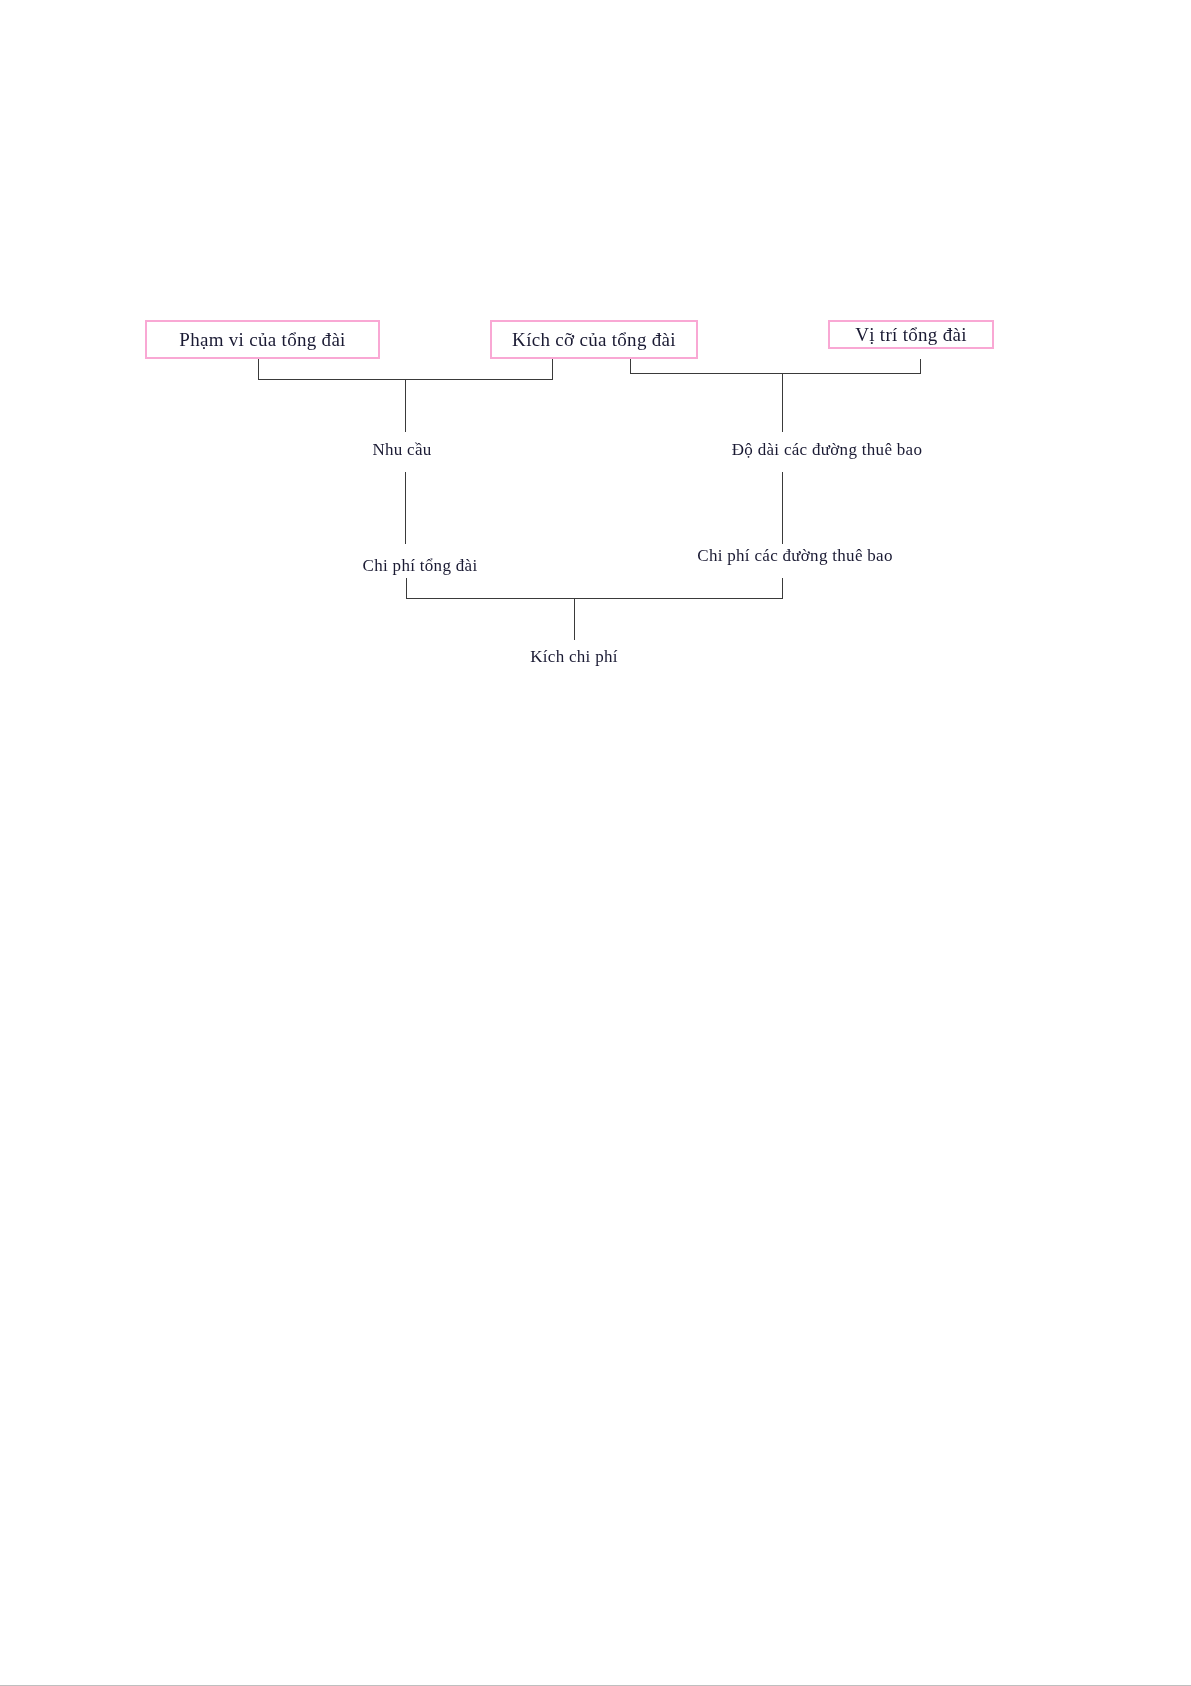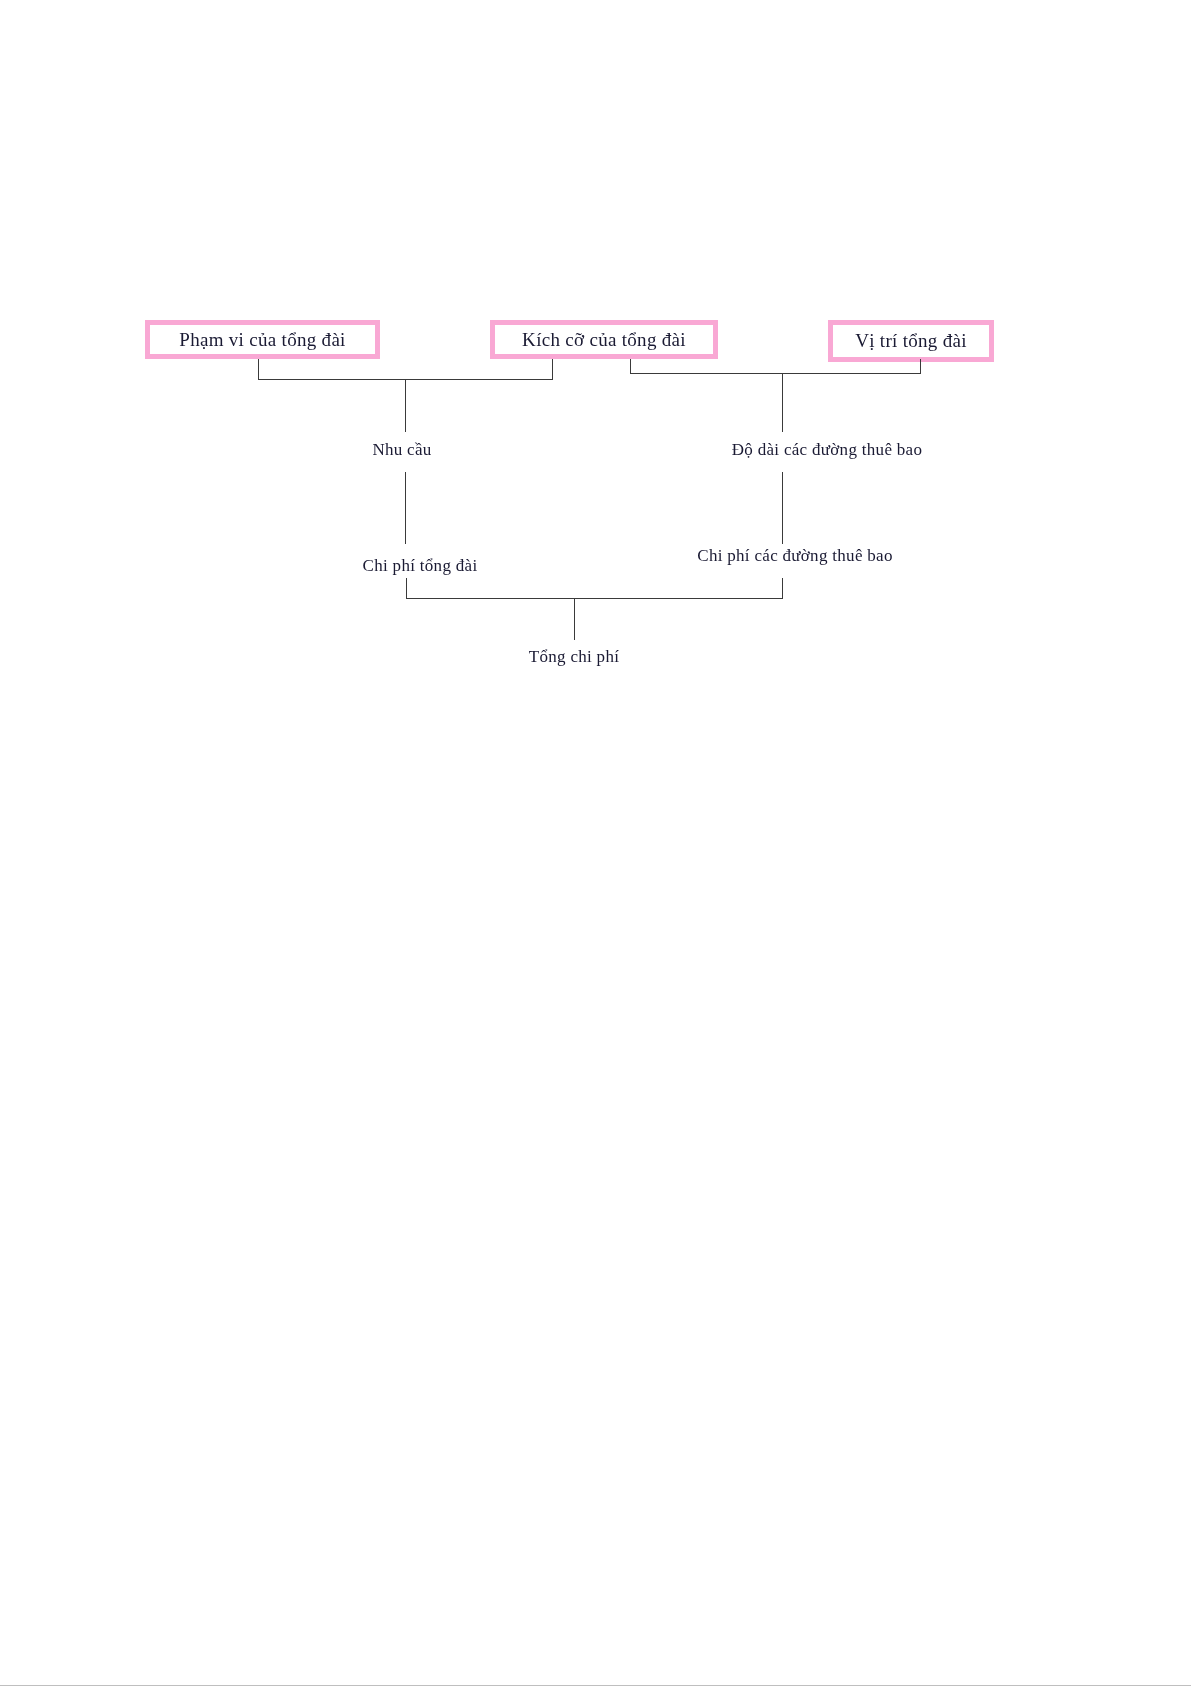--- a/index.html
+++ b/index.html
@@ -14,21 +14,21 @@
   #page {
     position: relative;
     width: 1191px;
     height: 1686px;
     background: #ffffff;
     overflow: hidden;
   }
   .node-box {
     position: absolute;
     box-sizing: border-box;
-    border: 5px solid #f9a8d4;
+    border: 2px solid #f9a8d4;
     background: #ffffff;
     display: flex;
     align-items: center;
     justify-content: center;
     font-size: 19px;
     letter-spacing: 0.3px;
     color: #1a1a33;
     white-space: nowrap;
   }
   .node-label {
@@ -61,25 +61,25 @@
 </style>
 </head>
 <body>
 
 <div id="page">
 
   <div class="node-box" style="left:145px; top:320px; width:235px; height:39px;">
     <span>Phạm vi của tổng đài</span>
   </div>
 
-  <div class="node-box" style="left:490px; top:320px; width:228px; height:39px;font-family:Liberation Serif, serif;">
+  <div class="node-box" style="left:490px; top:320px; width:208px; height:39px;font-family:Liberation Serif, serif;">
     <span>Kích cỡ của tổng đài</span>
   </div>
 
-  <div class="node-box" style="left:828px; top:320px; width:166px; height:42px;">
+  <div class="node-box" style="left:828px; top:320px; width:166px; height:29px;">
     <span>Vị trí tổng đài</span>
   </div>
 
   <div class="conn-v" style="left:258px; top:359px; height:20px;"></div>
   <div class="conn-v" style="left:552px; top:359px; height:20px;"></div>
   <div class="conn-h" style="left:258px; top:379px; width:295px;"></div>
   <div class="conn-v" style="left:405px; top:379px; height:53px;"></div>
 
   <div class="conn-v" style="left:630px; top:359px; height:14px;"></div>
   <div class="conn-v" style="left:920px; top:359px; height:14px;"></div>
@@ -104,18 +104,18 @@
   <div class="node-label" style="left:795px; top:546px;">
     <span>Chi phí các đường thuê bao</span>
   </div>
 
   <div class="conn-v" style="left:406px; top:578px; height:20px;"></div>
   <div class="conn-v" style="left:782px; top:578px; height:20px;"></div>
   <div class="conn-h" style="left:406px; top:598px; width:377px;"></div>
   <div class="conn-v" style="left:574px; top:598px; height:42px;"></div>
 
   <div class="node-label" style="left:574px; top:647px;">
-    <span>Tổng chi phí</span>
+    <span>Kích chi phí</span>
   </div>
 
   <div class="page-footer-rule"></div>
 
 </div>
 
 </body></html>

